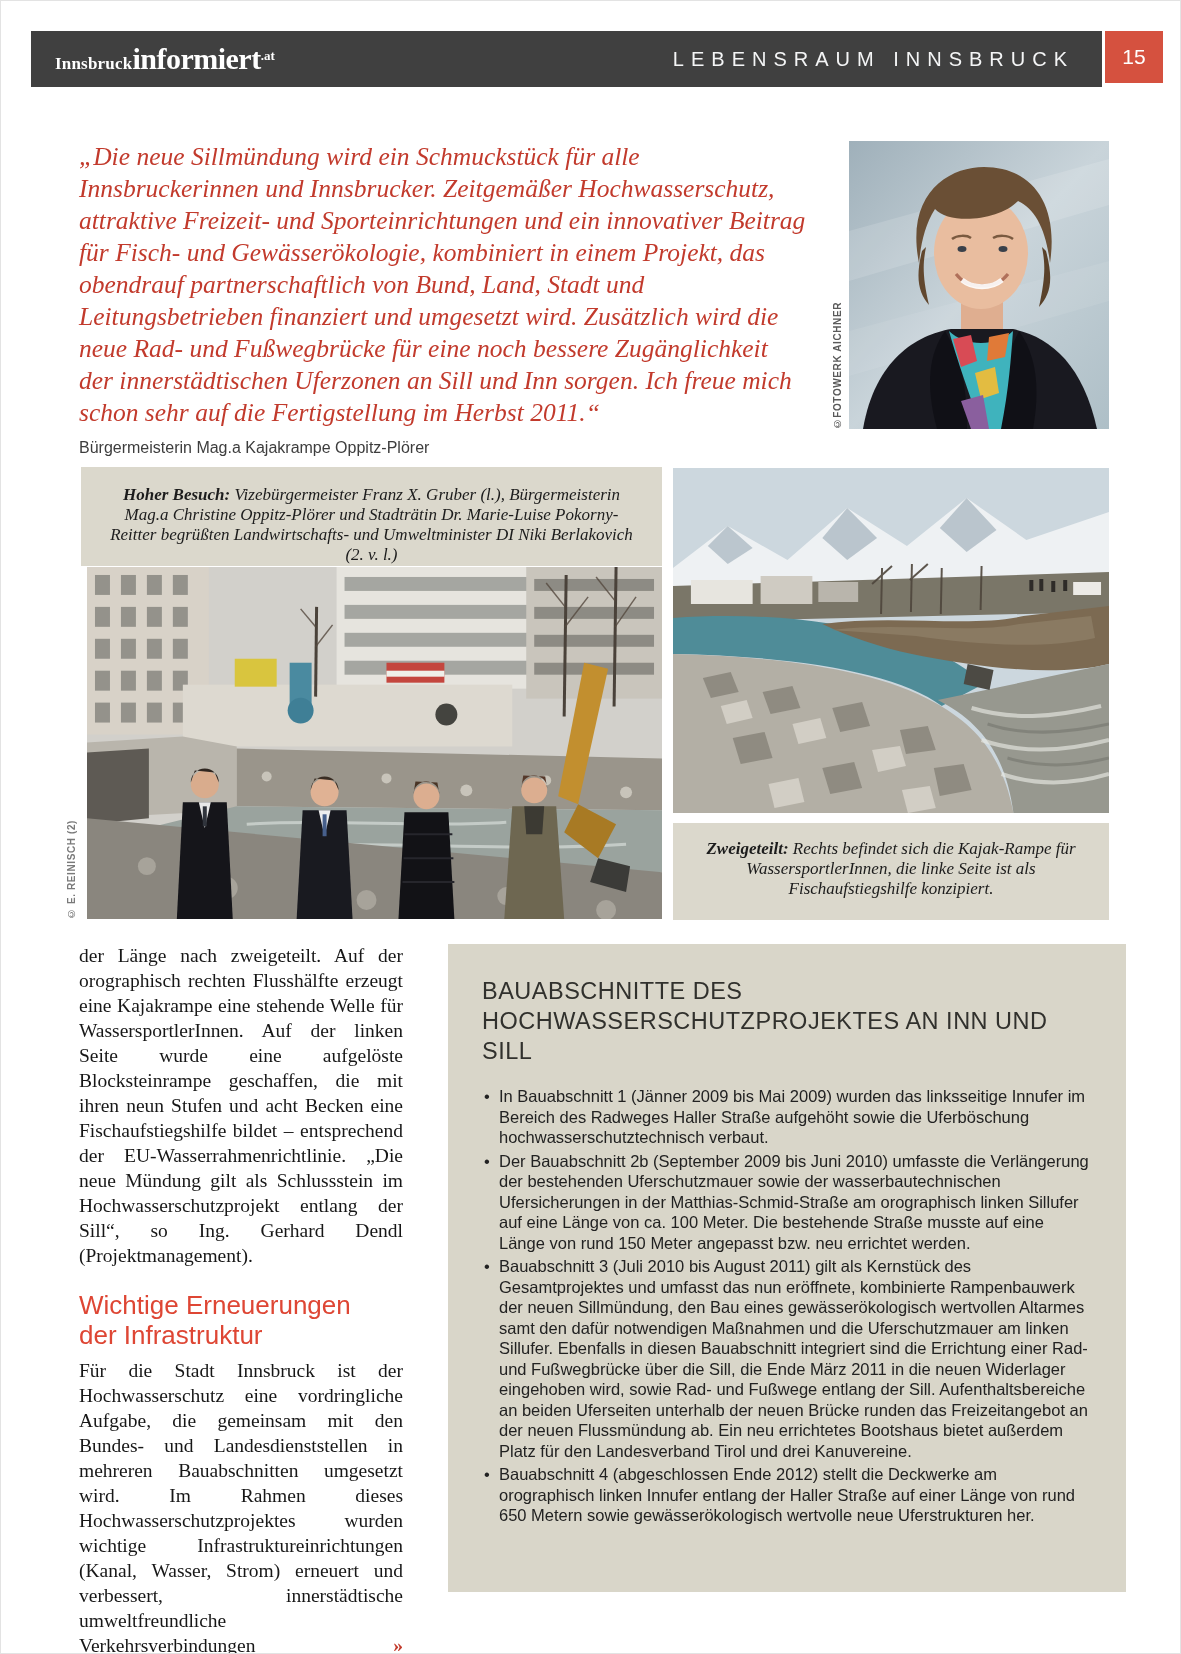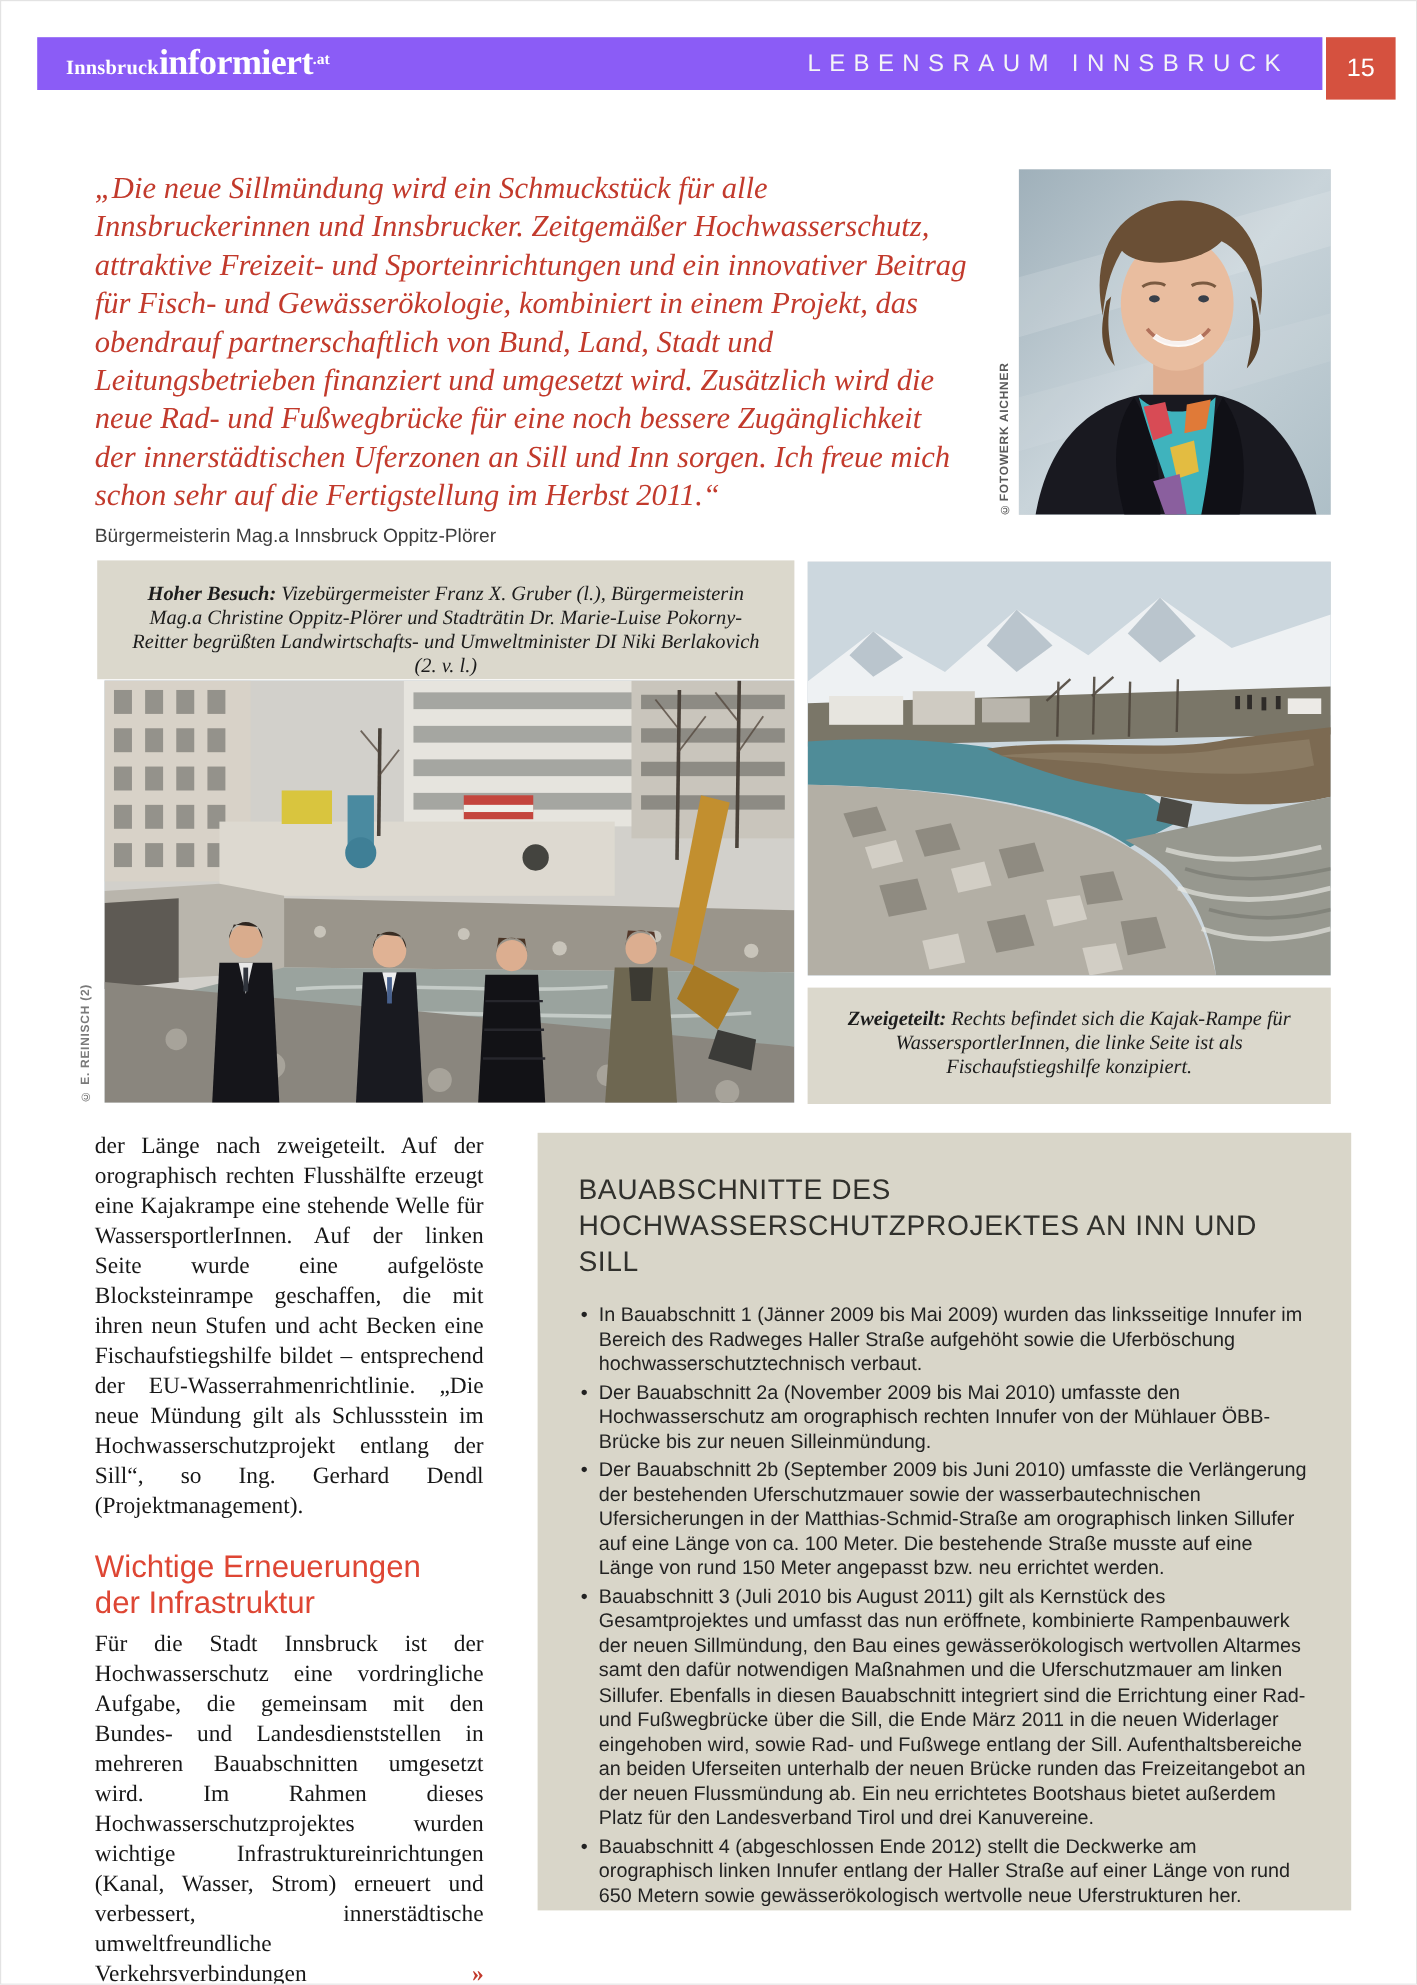--- a/index.html
+++ b/index.html
@@ -4,22 +4,22 @@
 <style>
   * { margin:0; padding:0; box-sizing:border-box; }
   html,body { background:#f2f2f2; }
   .page {
     position:relative; width:1181px; height:1654px; margin:0 auto;
     background:#ffffff; border:1px solid #e3e3e3; overflow:hidden;
     font-family:"Liberation Serif", serif; color:#1a1a1a;
   }
   
   .header-bar {
-    position:absolute; left:30px; top:30px; width:1071px; height:44px;
-    background:#8b5cf6; display:flex; align-items:center;
+    position:absolute; left:30px; top:30px; width:1071px; height:56px;
+    background:#404040; display:flex; align-items:center;
     justify-content:space-between; padding:0 28px 0 24px;
   }
   .brand { color:#fff; white-space:nowrap; line-height:1; display:flex; align-items:baseline; }
   .brand-small { font-size:17px; font-weight:bold; letter-spacing:.2px; }
   .brand-big   { font-size:30px; font-weight:bold; letter-spacing:-.5px; }
   .brand-sup   { font-size:13px; font-weight:bold; position:relative; top:-9px; }
   .section-label {
     color:#f4f5f6; font-family:"Liberation Sans", sans-serif;
     font-size:20px; letter-spacing:7px; font-weight:400;
   }
@@ -105,21 +105,21 @@
       <span class="brand-small">Innsbruck</span>
         <span class="brand-big">informiert</span>
         <span class="brand-sup">.at</span>
     </div>
     <div class="section-label">LEBENSRAUM INNSBRUCK</div>
   </div>
   <div class="pagenum-box">15</div>
 
   <div class="quote-block">
     <div class="quote-text">„Die neue Sillmündung wird ein Schmuckstück für alle Innsbruckerinnen und Innsbrucker. Zeitgemäßer Hochwasserschutz, attraktive Freizeit- und Sporteinrichtungen und ein innovativer Beitrag für Fisch- und Gewässerökologie, kombiniert in einem Projekt, das obendrauf partnerschaftlich von Bund, Land, Stadt und Leitungsbetrieben finanziert und umgesetzt wird. Zusätzlich wird die neue Rad- und Fußwegbrücke für eine noch bessere Zugänglichkeit der innerstädtischen Uferzonen an Sill und Inn sorgen. Ich freue mich schon sehr auf die Fertigstellung im Herbst 2011.“</div>
-    <div class="attribution">Bürgermeisterin Mag.a Innsbruck Oppitz-Plörer</div>
+    <div class="attribution">Bürgermeisterin Mag.a Kajakrampe Oppitz-Plörer</div>
   </div>
 
   <div class="photo portrait-photo">
     <svg viewBox="0 0 260 288" preserveAspectRatio="none">
       <defs>
         <linearGradient id="pbg" x1="0" y1="0" x2="1" y2="1">
           <stop offset="0" stop-color="#9fb0ba"></stop>
             <stop offset=".5" stop-color="#c9d4da"></stop>
             <stop offset="1" stop-color="#aebfc7"></stop>
         </linearGradient>
@@ -354,20 +354,19 @@
       <span>Für die Stadt Innsbruck ist der Hochwasserschutz eine vordringliche Aufgabe, die gemeinsam mit den Bundes- und Landesdienststellen in mehreren Bauabschnitten umgesetzt wird. Im Rahmen dieses Hochwasserschutzprojektes wurden wichtige Infrastruktureinrichtungen (Kanal, Wasser, Strom) erneuert und verbessert, innerstädtische umweltfreundliche Verkehrsverbindungen</span>
       <span class="cont">»</span>
     </p>
   </div>
 
   <div class="infobox">
     <h3 class="infobox-title">BAUABSCHNITTE DES
 HOCHWASSERSCHUTZPROJEKTES AN INN UND SILL</h3>
     <ul class="infobox-list">
         <li><span>In </span><b>Bauabschnitt 1</b><span> (Jänner 2009 bis Mai 2009) wurden das linksseitige Innufer im Bereich des Radweges Haller Straße aufgehöht sowie die Uferböschung hochwasserschutztechnisch verbaut.</span></li>
-        <li><span>Der </span><b>Bauabschnitt 2a</b><span> (November 2009 bis Mai 2010) umfasste den Hochwasserschutz am orographisch rechten Innufer von der Mühlauer ÖBB-Brücke bis zur neuen Silleinmündung.</span></li>
         <li><span>Der </span><b>Bauabschnitt 2b</b><span> (September 2009 bis Juni 2010) umfasste die Verlängerung der bestehenden Uferschutzmauer sowie der wasserbautechnischen Ufersicherungen in der Matthias-Schmid-Straße am orographisch linken Sillufer auf eine Länge von ca. 100 Meter. Die bestehende Straße musste auf eine Länge von rund 150 Meter angepasst bzw. neu errichtet werden.</span></li>
         <li><span></span><b>Bauabschnitt 3</b><span> (Juli 2010 bis August 2011) gilt als Kernstück des Gesamtprojektes und umfasst das nun eröffnete, kombinierte Rampenbauwerk der neuen Sillmündung, den Bau eines gewässerökologisch wertvollen Altarmes samt den dafür notwendigen Maßnahmen und die Uferschutzmauer am linken Sillufer. Ebenfalls in diesen Bauabschnitt integriert sind die Errichtung einer Rad- und Fußwegbrücke über die Sill, die Ende März 2011 in die neuen Widerlager eingehoben wird, sowie Rad- und Fußwege entlang der Sill. Aufenthaltsbereiche an beiden Uferseiten unterhalb der neuen Brücke runden das Freizeitangebot an der neuen Flussmündung ab. Ein neu errichtetes Bootshaus bietet außerdem Platz für den Landesverband Tirol und drei Kanuvereine.</span></li>
         <li><span></span><b>Bauabschnitt 4</b><span> (abgeschlossen Ende 2012) stellt die Deckwerke am orographisch linken Innufer entlang der Haller Straße auf einer Länge von rund 650 Metern sowie gewässerökologisch wertvolle neue Uferstrukturen her.</span></li>
       </ul>
   </div>
 
 </div>
 
 </body></html>

